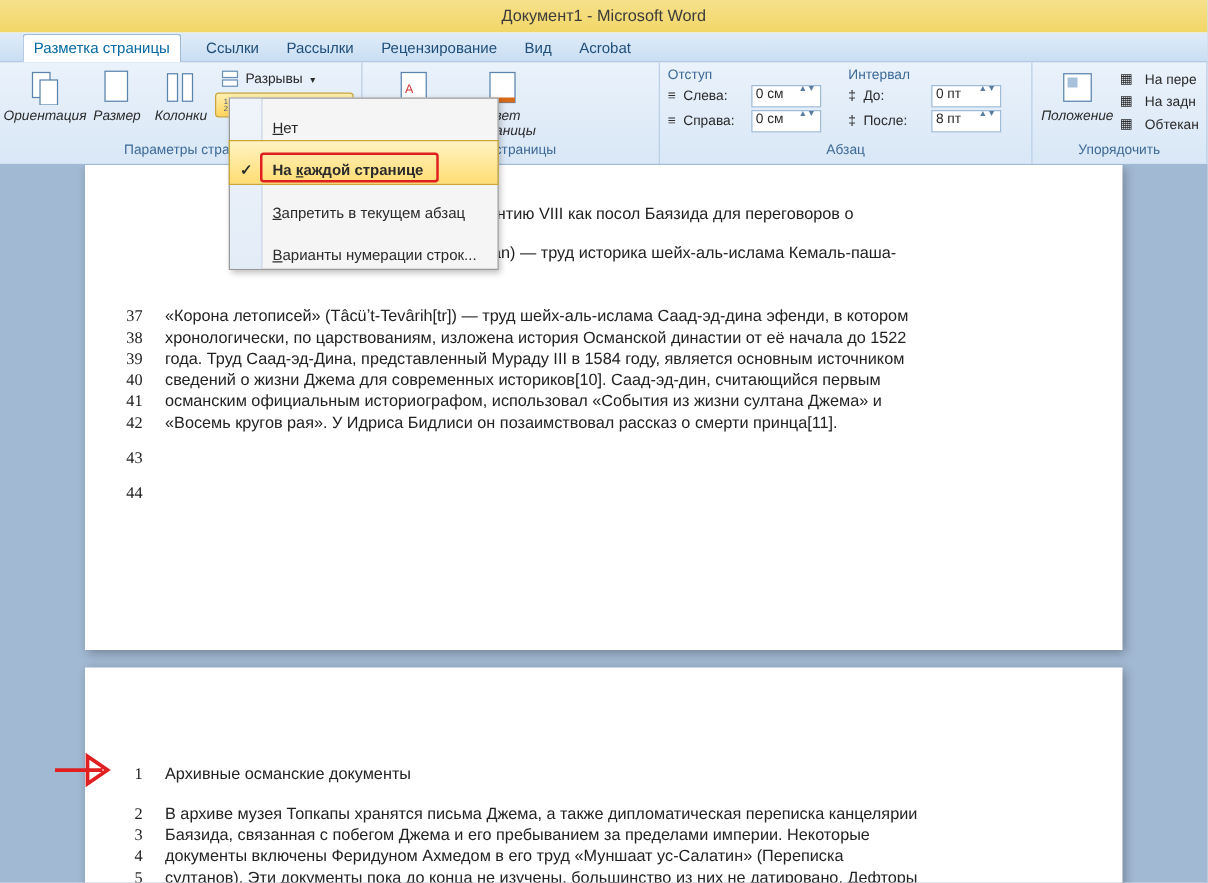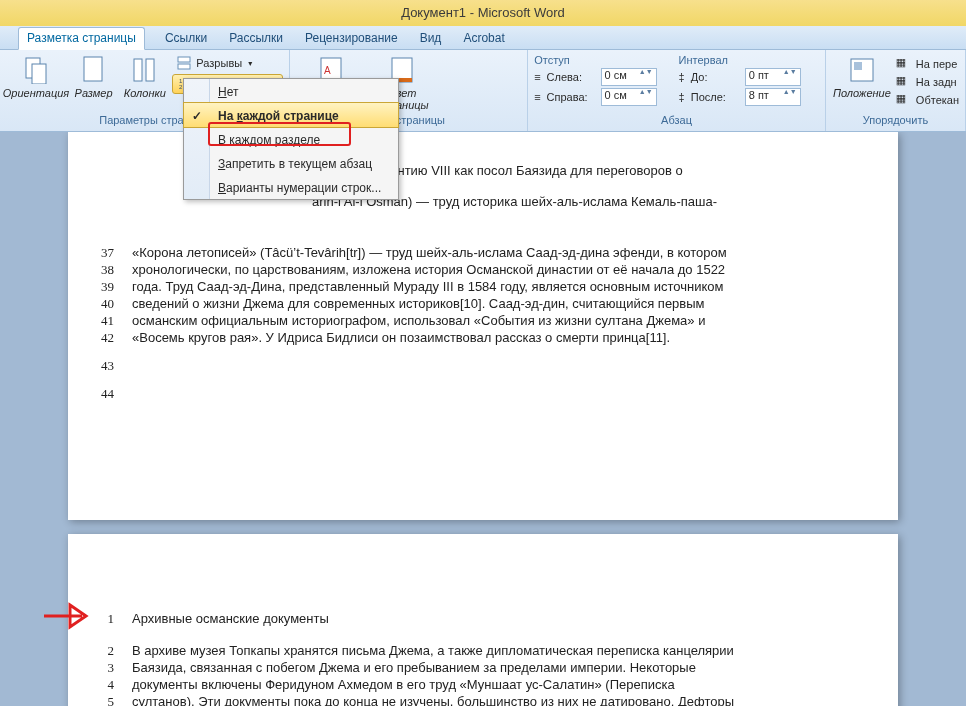--- a/index.html
+++ b/index.html
@@ -30,21 +30,21 @@
 
   
   .para-group .row { display: flex; align-items: center; gap: 6px; font-size: 11px; color: #2a2a2a; margin: 2px 0; }
   .para-group .row .lab { width: 48px; }
   .para-group .row .inp { width: 56px; height: 18px; border: 1px solid #9ebbd8; background: #fff; font-size: 11px; padding: 0 3px; display:flex; align-items:flex-start; justify-content:space-between; }
   .spin { display:inline-flex; flex-direction:column; line-height:6px; font-size:7px; color:#5a7ca0; }
 
   
   .dropdown { position: absolute; left: 183px; top: 28px; width: 216px; background: #f5f5f5; border: 1px solid #9a9a9a; box-shadow: 2px 2px 5px rgba(0,0,0,.25); z-index: 10; }
   .dropdown .strip { position:absolute; left:0; top:0; bottom:0; width:26px; background: linear-gradient(#f0f4fa,#e2ecf7); border-right:1px solid #c8d6e8; }
-  .dropdown .item { position:relative; padding: 6px 10px 4px 34px; font-size: 12px; color: #2a2a2a; cursor: pointer; }
+  .dropdown .item { position:relative; padding: 16px 10px 4px 34px; font-size: 12px; color: #2a2a2a; cursor: pointer; }
   .dropdown .item.sel { background: linear-gradient(#fff3c2,#ffdd73); border:1px solid #caa637; margin:-1px;font-weight:bold; }
   .dropdown .item.sel::before { content:"✓"; position:absolute; left:8px; color:#2a2a2a; }
   .redbox { position:absolute; left:208px; top:72px; width:143px; height:24px; border:2px solid #e02020; border-radius:3px; z-index:11; pointer-events:none; }
 
   
   .arrange { display:flex; flex-direction:column; gap:2px; font-size:11px; color:#2a2a2a; }
   .arrange .row2 { display:flex; align-items:center; gap:4px; }
   .arrange .ico2 { width:16px; height:16px; display:inline-flex; }
 
   
@@ -224,21 +224,20 @@
           </div>
       </div>
     </div>
     <div class="group-label">Упорядочить</div>
   </div>
 
   <div class="dropdown">
     <div class="strip"></div>
     <div class="item"><u>Н</u>ет</div>
     <div class="item sel">На <u>к</u>аждой странице</div>
-    <div class="item"><u>В</u> каждом разделе</div>
     <div class="item"><u>З</u>апретить в текущем абзац</div>
     <div class="item"><u>В</u>арианты нумерации строк...</div>
   </div>
   <div class="redbox"></div>
 </div>
 
 <div class="docarea">
   <div class="page page1">
     <div style="height:20px"></div>
     <div class="line">

